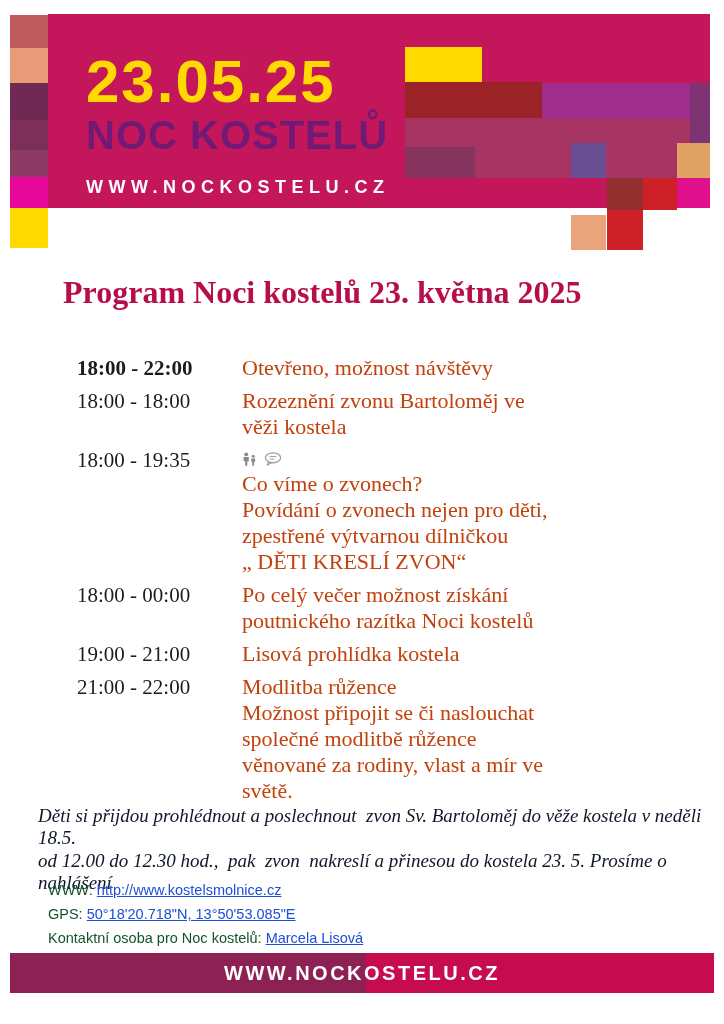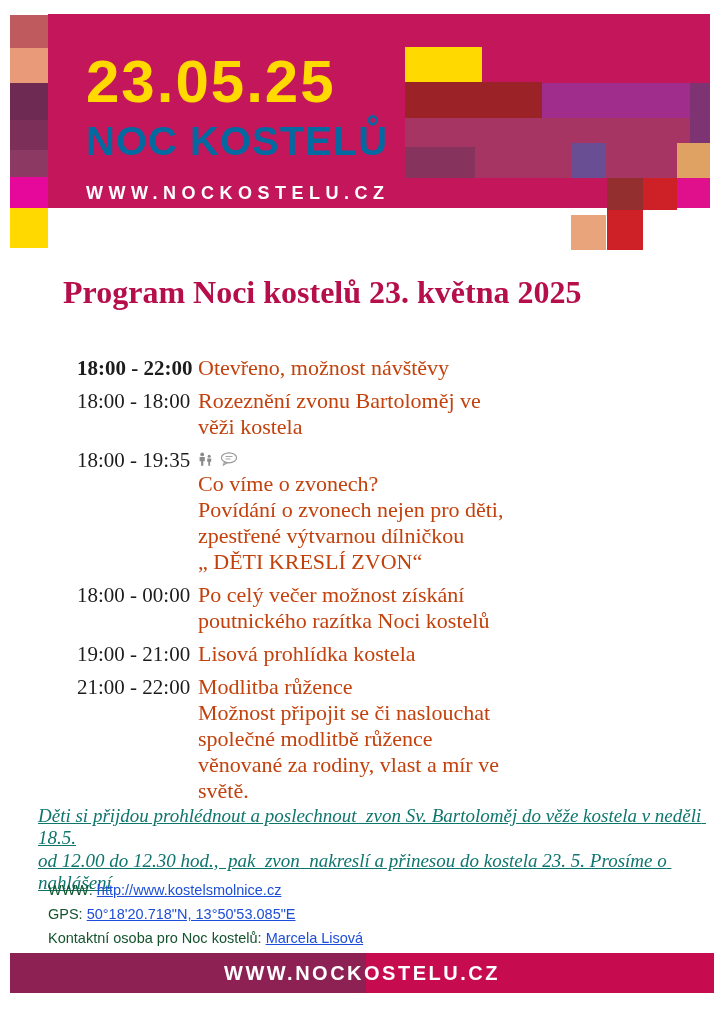--- a/index.html
+++ b/index.html
@@ -26,44 +26,44 @@
   .t-blue{left:571px;top:143px;width:35px;height:35px;background:#6A4E93;}
   .t-tan{left:677px;top:143px;width:33px;height:35px;background:#DFA263;}
   .t-maroon{left:607px;top:178px;width:36px;height:32px;background:#93302F;}
   .t-red1{left:643px;top:178px;width:34px;height:32px;background:#CE2027;}
   .t-mag{left:677px;top:178px;width:33px;height:30px;background:#E00F8C;}
   .t-salmon{left:571px;top:215px;width:35px;height:35px;background:#E9A47B;}
   .t-red2{left:607px;top:210px;width:36px;height:40px;background:#CE2027;}
 
   .banner-text{position:absolute;left:86px;top:40px;font-family:"Liberation Sans",sans-serif;}
   .h-date{font-weight:bold;font-size:60px;line-height:62px;color:#FFD900;letter-spacing:2px;margin-top:11px;}
-  .h-name{font-weight:bold;font-size:40px;line-height:44px;color:#0369a1;letter-spacing:1px;margin-top:6px;}
+  .h-name{font-weight:bold;font-size:40px;line-height:44px;color:#701a75;letter-spacing:1px;}
   .h-url{font-weight:bold;font-size:18px;line-height:20px;color:#ffffff;letter-spacing:5.5px;margin-top:20px;}
 
   
   .page-title{
     position:absolute;left:63px;top:274px;width:620px;
     font-weight:bold;font-size:32px;line-height:36px;color:#B60E4B;
   }
 
   
   .schedule{position:absolute;left:77px;top:355px;width:580px;font-size:22px;line-height:26px;color:#1C1C1C;}
-  .row{display:flex;margin-bottom:7px;}
+  .row{display:flex;margin-bottom:7px;gap:44px;}
   .time{width:121px;flex:0 0 121px;white-space:nowrap;font-size:21px;}
   .time.bold{font-weight:bold;}
   .desc{flex:1;}
   .red{color:#c2410c;}
   .blk{color:#c2410c;}
   .icon-line{height:24px;display:flex;align-items:center;gap:7px;}
   .icon-line svg{display:block;}
 
   
   .note{
     position:absolute;left:38px;top:805px;width:668px;
-    font-style:italic;font-size:19px;line-height:22.3px;color:#0f766e;text-decoration:underline;
+    font-style:italic;font-size:19px;line-height:22.3px;color:#0f172a;
   }
   .note div{white-space:pre-wrap;}
 
   
   .contact{position:absolute;left:48px;top:882px;font-family:"Liberation Sans",sans-serif;font-size:14.5px;line-height:16px;color:#222;}
   .contact .c-row{margin-bottom:8px;}
   .c-label{font-weight:normal;color:#14532d;}
   .c-link{color:#1d4ed8;text-decoration:underline;cursor:pointer;}
 
   

